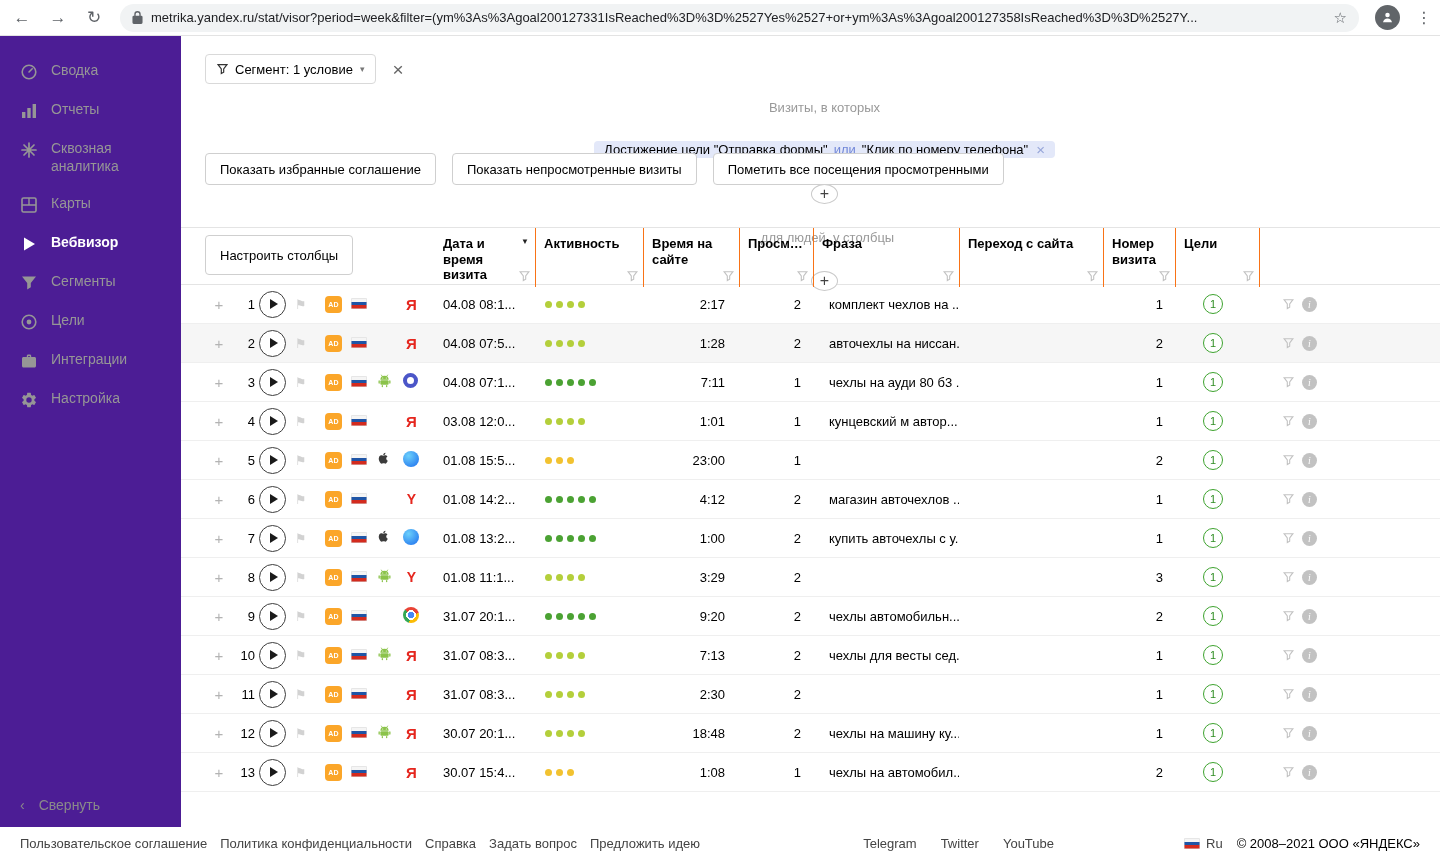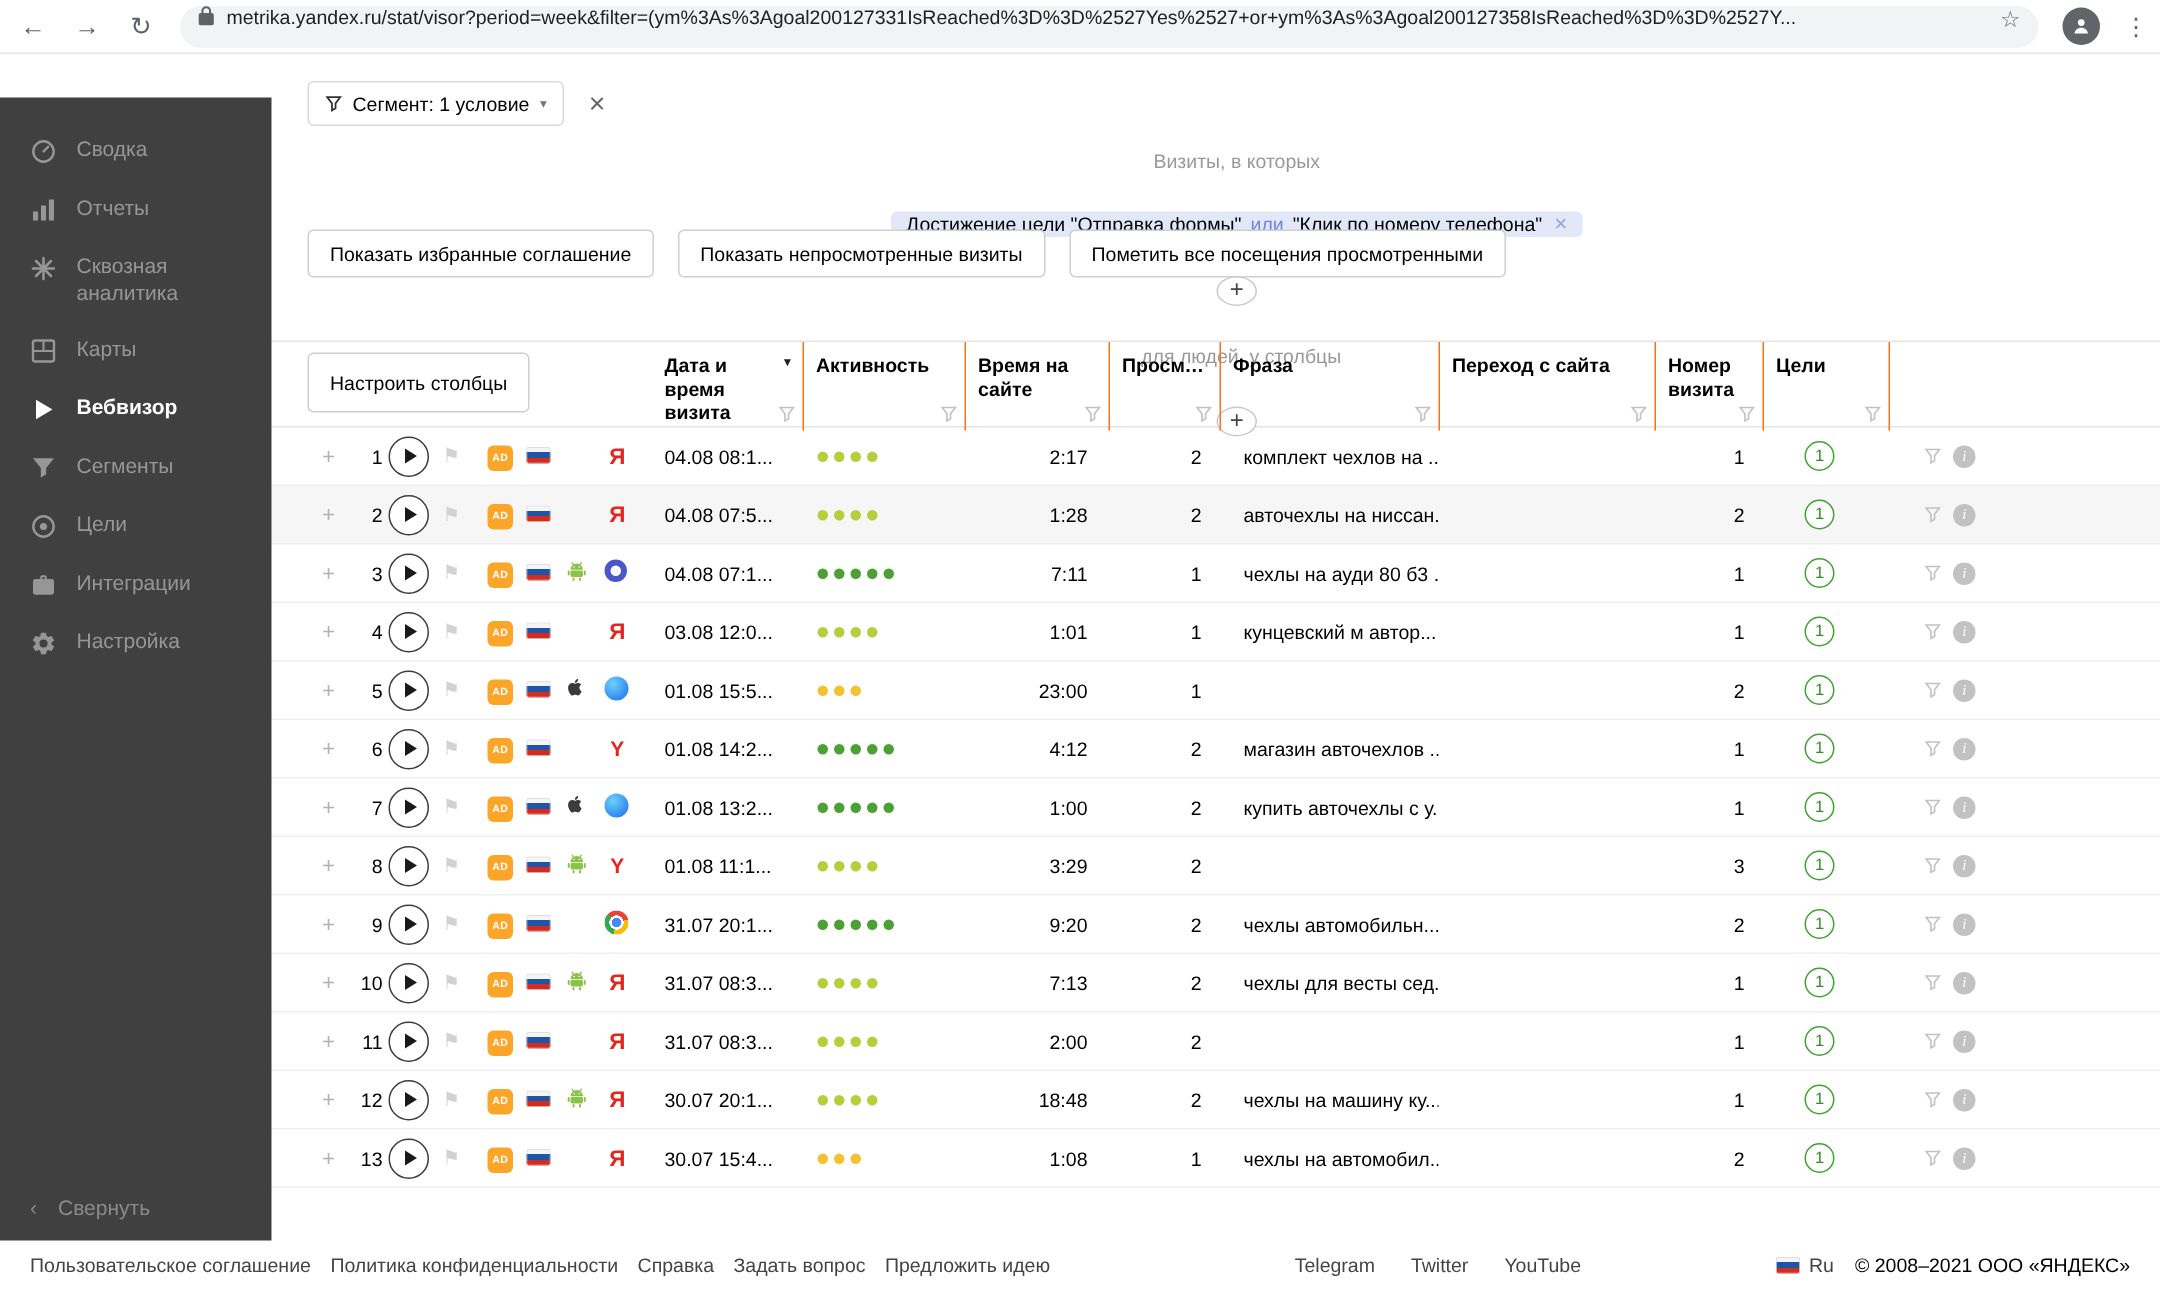--- a/index.html
+++ b/index.html
@@ -2,30 +2,30 @@
 <html><head>
 <meta charset="utf-8">
 <style>
 * { box-sizing:border-box; margin:0; padding:0; }
 html,body { width:1440px; height:860px; overflow:hidden; }
 body { font-family:"Liberation Sans","DejaVu Sans",sans-serif; background:#fff; color:#000; }
 
 
 .chrome { height:36px; display:flex; align-items:center; padding:0 12px; gap:16px; background:#fff; border-bottom:1px solid #e3e3e3; }
 .nav-ico { font-size:17px; color:#5f6368; width:20px; text-align:center; cursor:pointer; }
-.urlbar { flex:1; height:28px; background:#f1f3f4; border-radius:14px; display:flex; align-items:flex-start; padding:0 12px; gap:8px; min-width:0; }
+.urlbar { flex:1; height:28px; background:#f1f3f4; border-radius:14px; display:flex; align-items:center; padding:0 12px; gap:8px; min-width:0; }
 .url-text { flex:1; font-size:13px; color:#202124; white-space:nowrap; overflow:hidden; }
 .star { color:#5f6368; font-size:15px; cursor:pointer; }
 .avatar { width:25px; height:25px; border-radius:50%; background:#616569; display:flex; align-items:center; justify-content:center; cursor:pointer; }
 .kebab { color:#5f6368; font-size:16px; width:12px; text-align:center; cursor:pointer; }
 
 .app { display:flex; height:791px; }
 
 
-.sidebar { width:181px; background:#404040; position:relative; flex-shrink:0; padding-top:16px;margin-top:29px; }
+.sidebar { width:181px; background:#4c1d95; position:relative; flex-shrink:0; padding-top:16px; }
 .sb-item { display:flex; align-items:flex-start; gap:13px; padding:10px 12px 10px 20px; color:#969696; font-size:14px; line-height:1.25; cursor:pointer; }
 .sb-item .sb-icon { width:18px; height:18px; flex-shrink:0; margin-top:1px; }
 .sb-icon svg { width:100%; height:100%; }
 .sb-item.active { color:#fff; font-weight:700; }
 .sb-collapse { position:absolute; bottom:14px; left:20px; color:#8a8a8a; font-size:14px; display:flex; gap:14px; cursor:pointer; }
 
 
 .main { flex:1; min-width:0; background:#fff; }
 .seg-row { display:flex; align-items:center; gap:8px; padding:18px 0 0 24px; height:48px; }
 .seg-chip { display:flex; align-items:center; gap:7px; border:1px solid #d9d9d9; border-radius:4px; height:30px; padding:0 11px; font-size:13px; cursor:pointer; background:#fff; }
@@ -717,21 +717,21 @@
     <div><span class="ruflag"></span></div>
     <div></div>
     <div><span class="bicon bi-yandex">Я</span></div>
     <div class="c-date">31.07 08:3...</div>
     <div class="c-act">
               <span class="dot lime"></span>
               <span class="dot lime"></span>
               <span class="dot lime"></span>
               <span class="dot lime"></span>
             </div>
-    <div class="c-time">2:00</div>
+    <div class="c-time">2:30</div>
     <div class="c-views">2</div>
     <div class="c-phrase"></div>
     <div class="c-ref"></div>
     <div class="c-visit">1</div>
     <div class="c-goals"><span class="goalbadge">1</span></div>
     <div class="c-actions">
       <span class="rowfunnel">
                 <svg width="11" height="12" viewBox="0 0 12 12">
                   <path d="M1.2 1.3h9.6L7.3 5.9v3.6L4.7 11V5.9z" fill="none" stroke="#c2c2c2" stroke-width="1.2"></path>
                 </svg>

